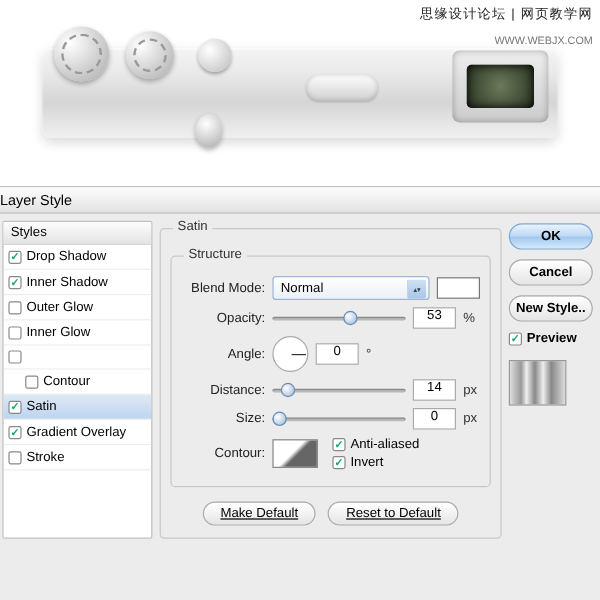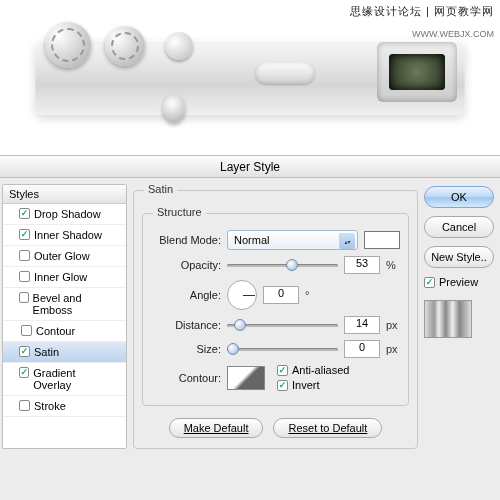--- a/index.html
+++ b/index.html
@@ -29,29 +29,29 @@
   .eyepiece::after { content:""; position:absolute; inset:12px; border-radius:4px;
     background: radial-gradient(circle at 50% 50%, #6a7a5a, #2a3322); box-shadow: inset 0 0 8px #000; }
   .lug { position:absolute; width:22px; height:28px; left:128px; top:55px;
     background: radial-gradient(circle at 40% 30%, #fff, #aaa); border-radius:50%;
     box-shadow:0 2px 4px rgba(0,0,0,0.3); }
 
   .dialog-window {
     position: absolute; top: 155px; left: 0; width: 500px; height: 345px;
     background: #ececec; border-top: 1px solid #bfbfbf;
   }
-  .title-bar { height: 22px; text-align: center; line-height: 22px;
+  .title-bar { height: 22px; line-height: 22px;
     background: linear-gradient(180deg,#fdfdfd,#e2e2e2); border-bottom:1px solid #bfbfbf; font-size: 12px; }
 
   .content { display: flex; padding: 6px 6px 6px 2px; gap: 6px; }
 
   .styles-list { width: 125px; background: #fff; border: 1px solid #bfbfbf; border-radius: 2px; }
   .styles-header { background: linear-gradient(180deg,#fdfdfd,#e4e4e4); border-bottom:1px solid #ccc; padding: 3px 6px; font-size: 11px; }
   .blend-default { font-size: 10px; padding: 3px 4px; border-bottom:1px solid #e4e4e4; background:#f7f7f7; }
-  .style-row { display:flex; align-items:flex-start; gap:4px; padding: 4px 16px; border-bottom:1px solid #eee; cursor:pointer; }
+  .style-row { display:flex; align-items:flex-end; gap:4px; padding: 4px 4px; border-bottom:1px solid #eee; cursor:pointer; }
   .style-row.indent { padding-left: 18px; }
   .style-row.selected { background: linear-gradient(180deg,#dfe9f5,#bcd4ef); }
   .cb { width:11px; height:11px; border:1px solid #888; border-radius:2px; background:#fff; display:inline-flex; align-items:center; justify-content:center; font-size:9px; color:#2a5; }
   .cb.checked::after { content:"✓"; color:#1a6; font-weight:bold; line-height:9px; }
 
   .middle-panel { flex: 1; position: relative; }
   .group-box { position: relative; border:1px solid #c7c7c7; border-radius:4px; padding: 10px 8px 10px 8px; margin-top: 6px; background: #ececec; }
   .group-title { position:absolute; top:-8px; left:10px; background:#ececec; padding:0 4px; font-size:11px; color:#333; }
   .inner-group { border:1px solid #c7c7c7; border-radius:4px; padding:10px 8px 8px 8px; margin:12px 0 10px 0; position:relative; }
   .inner-title { position:absolute; top:-8px; left:10px; background:#ececec; padding:0 4px; font-size:11px; color:#333; }
@@ -72,21 +72,21 @@
   .angle-dial { width:30px; height:30px; border:1px solid #aaa; border-radius:50%; background:#fff; position:relative; }
   .angle-dial::after { content:""; position:absolute; top:14px; left:15px; width:12px; height:1px; background:#333; transform-origin:left; }
   .contour-swatch { width:38px; height:24px; border:1px solid #888;
     background: linear-gradient(135deg,#fff 0%,#fff 45%,#666 55%,#666 100%); }
   .check-label { display:flex; align-items:center; gap:4px; }
 
   .button-row { display:flex; gap:10px; justify-content:center; margin-top:12px;text-decoration:underline; }
   .pill-btn { padding: 3px 14px; border:1px solid #aaa; border-radius:10px;
     background: linear-gradient(180deg,#fff,#e5e5e5); cursor:pointer; }
 
-  .right-panel { width: 70px; display:flex; flex-direction:column; gap:8px; padding-top:2px; }
+  .right-panel { width: 70px; display:flex; flex-direction:column; gap:8px; padding-top:2px;font-weight:bold; }
   .aqua-btn { height:22px; border:1px solid #7da8d6; border-radius:11px; text-align:center; line-height:20px;
     background: linear-gradient(180deg,#eaf3fd,#bcd8f5 50%,#9fc6ee 51%,#d6e9fb); cursor:pointer; }
   .plain-btn { height:22px; border:1px solid #aaa; border-radius:11px; text-align:center; line-height:20px;
     background: linear-gradient(180deg,#fff,#e5e5e5); cursor:pointer; }
   .preview-check { display:flex; align-items:center; gap:4px; }
   .preview-swatch { width:48px; height:38px; border:1px solid #999; margin-top:4px;
     background: linear-gradient(90deg,#ddd 0%,#999 20%,#eee 30%,#888 45%,#eee 60%,#888 75%,#ddd 100%); }
 </style>
 </head>
 <body>
@@ -122,21 +122,20 @@
           <div class="style-row">
             <span class="cb"></span>
             <span>Outer Glow</span>
           </div>
           <div class="style-row">
             <span class="cb"></span>
             <span>Inner Glow</span>
           </div>
           <div class="style-row">
             <span class="cb"></span>
-            <span>Bevel and Emboss</span>
           </div>
           <div class="style-row indent">
             <span class="cb"></span>
             <span>Contour</span>
           </div>
           <div class="style-row selected">
             <span class="cb checked"></span>
             <span>Satin</span>
           </div>
           <div class="style-row">

